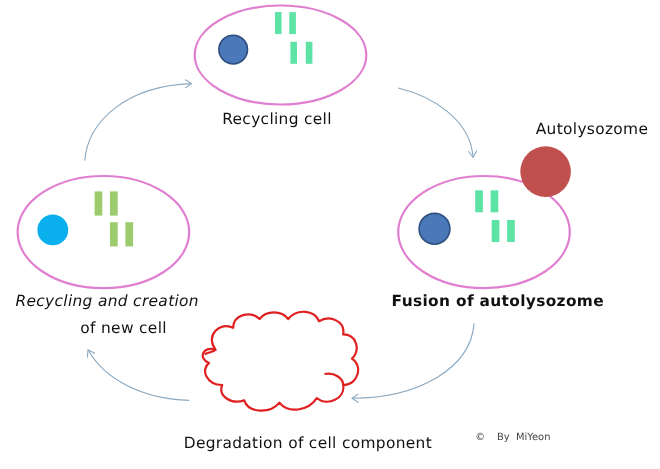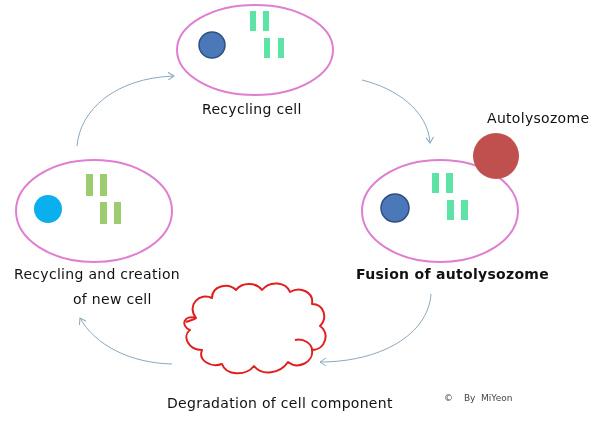--- a/index.html
+++ b/index.html
@@ -1,20 +1,20 @@
 <!DOCTYPE html>
 <html><head>
   <meta charset="utf-8">
   <style>
     html, body { margin: 0; padding: 0; background: #ffffff; }
     body { width: 600px; height: 426px; position: relative; overflow: hidden;
            font-family: "DejaVu Sans", sans-serif; }
     svg { position: absolute; left: 0; top: 0; }
     .lbl { position: absolute; font-size: 14px; color: #111; white-space: nowrap; letter-spacing: 0.3px; }
-    .credit { position: absolute; font-size: 9px; color: #444; white-space: nowrap; font-family: "DejaVu Sans", sans-serif; margin-left: 12px; }
+    .credit { position: absolute; font-size: 9px; color: #444; white-space: nowrap; font-family: "DejaVu Sans", sans-serif; }
   </style>
 </head>
 <body>
 
 <svg width="600" height="426" viewBox="0 0 600 426">
   <defs>
     <marker id="ah" markerWidth="8" markerHeight="8" refX="6" refY="4" orient="auto" markerUnits="userSpaceOnUse">
       <path d="M0,0 L6,4 L0,8" fill="none" stroke="#8aa8c0" stroke-width="1"></path>
     </marker>
   </defs>
@@ -67,20 +67,20 @@
 
   <path d="M77,146 C80,110 115,78 174,76" fill="none" stroke="#8aa8c0" stroke-width="1" marker-end="url(#ah)"></path>
   <path d="M362,80 C395,88 428,110 430,143" fill="none" stroke="#8aa8c0" stroke-width="1" marker-end="url(#ah)"></path>
   <path d="M431,294 C428,335 380,362 320,362" fill="none" stroke="#8aa8c0" stroke-width="1" marker-end="url(#ah)"></path>
   <path d="M172,364 C130,363 95,345 80,318" fill="none" stroke="#8aa8c0" stroke-width="1" marker-end="url(#ah)"></path>
 </svg>
 
 <div class="lbl" style="left:202px; top:101px;">Recycling cell</div>
 <div class="lbl" style="left:487px; top:110px;">Autolysozome</div>
 <div class="lbl" style="left:356px; top:266px;font-weight:bold;">Fusion of autolysozome</div>
-<div class="lbl" style="left:14px; top:266px;">Recycling and creation</div>
+<div class="lbl" style="left:14px; top:266px;font-style:italic;">Recycling and creation</div>
 <div class="lbl" style="left:73px; top:291px;">of new cell</div>
 <div class="lbl" style="left:167px; top:395px;">Degradation of cell component</div>
 
 <div class="credit" style="left:432px; top:393px;">
   <span>©</span>
   <span style="margin-left:8px; white-space:pre;">By  MiYeon</span>
 </div>
 
 </body></html>

